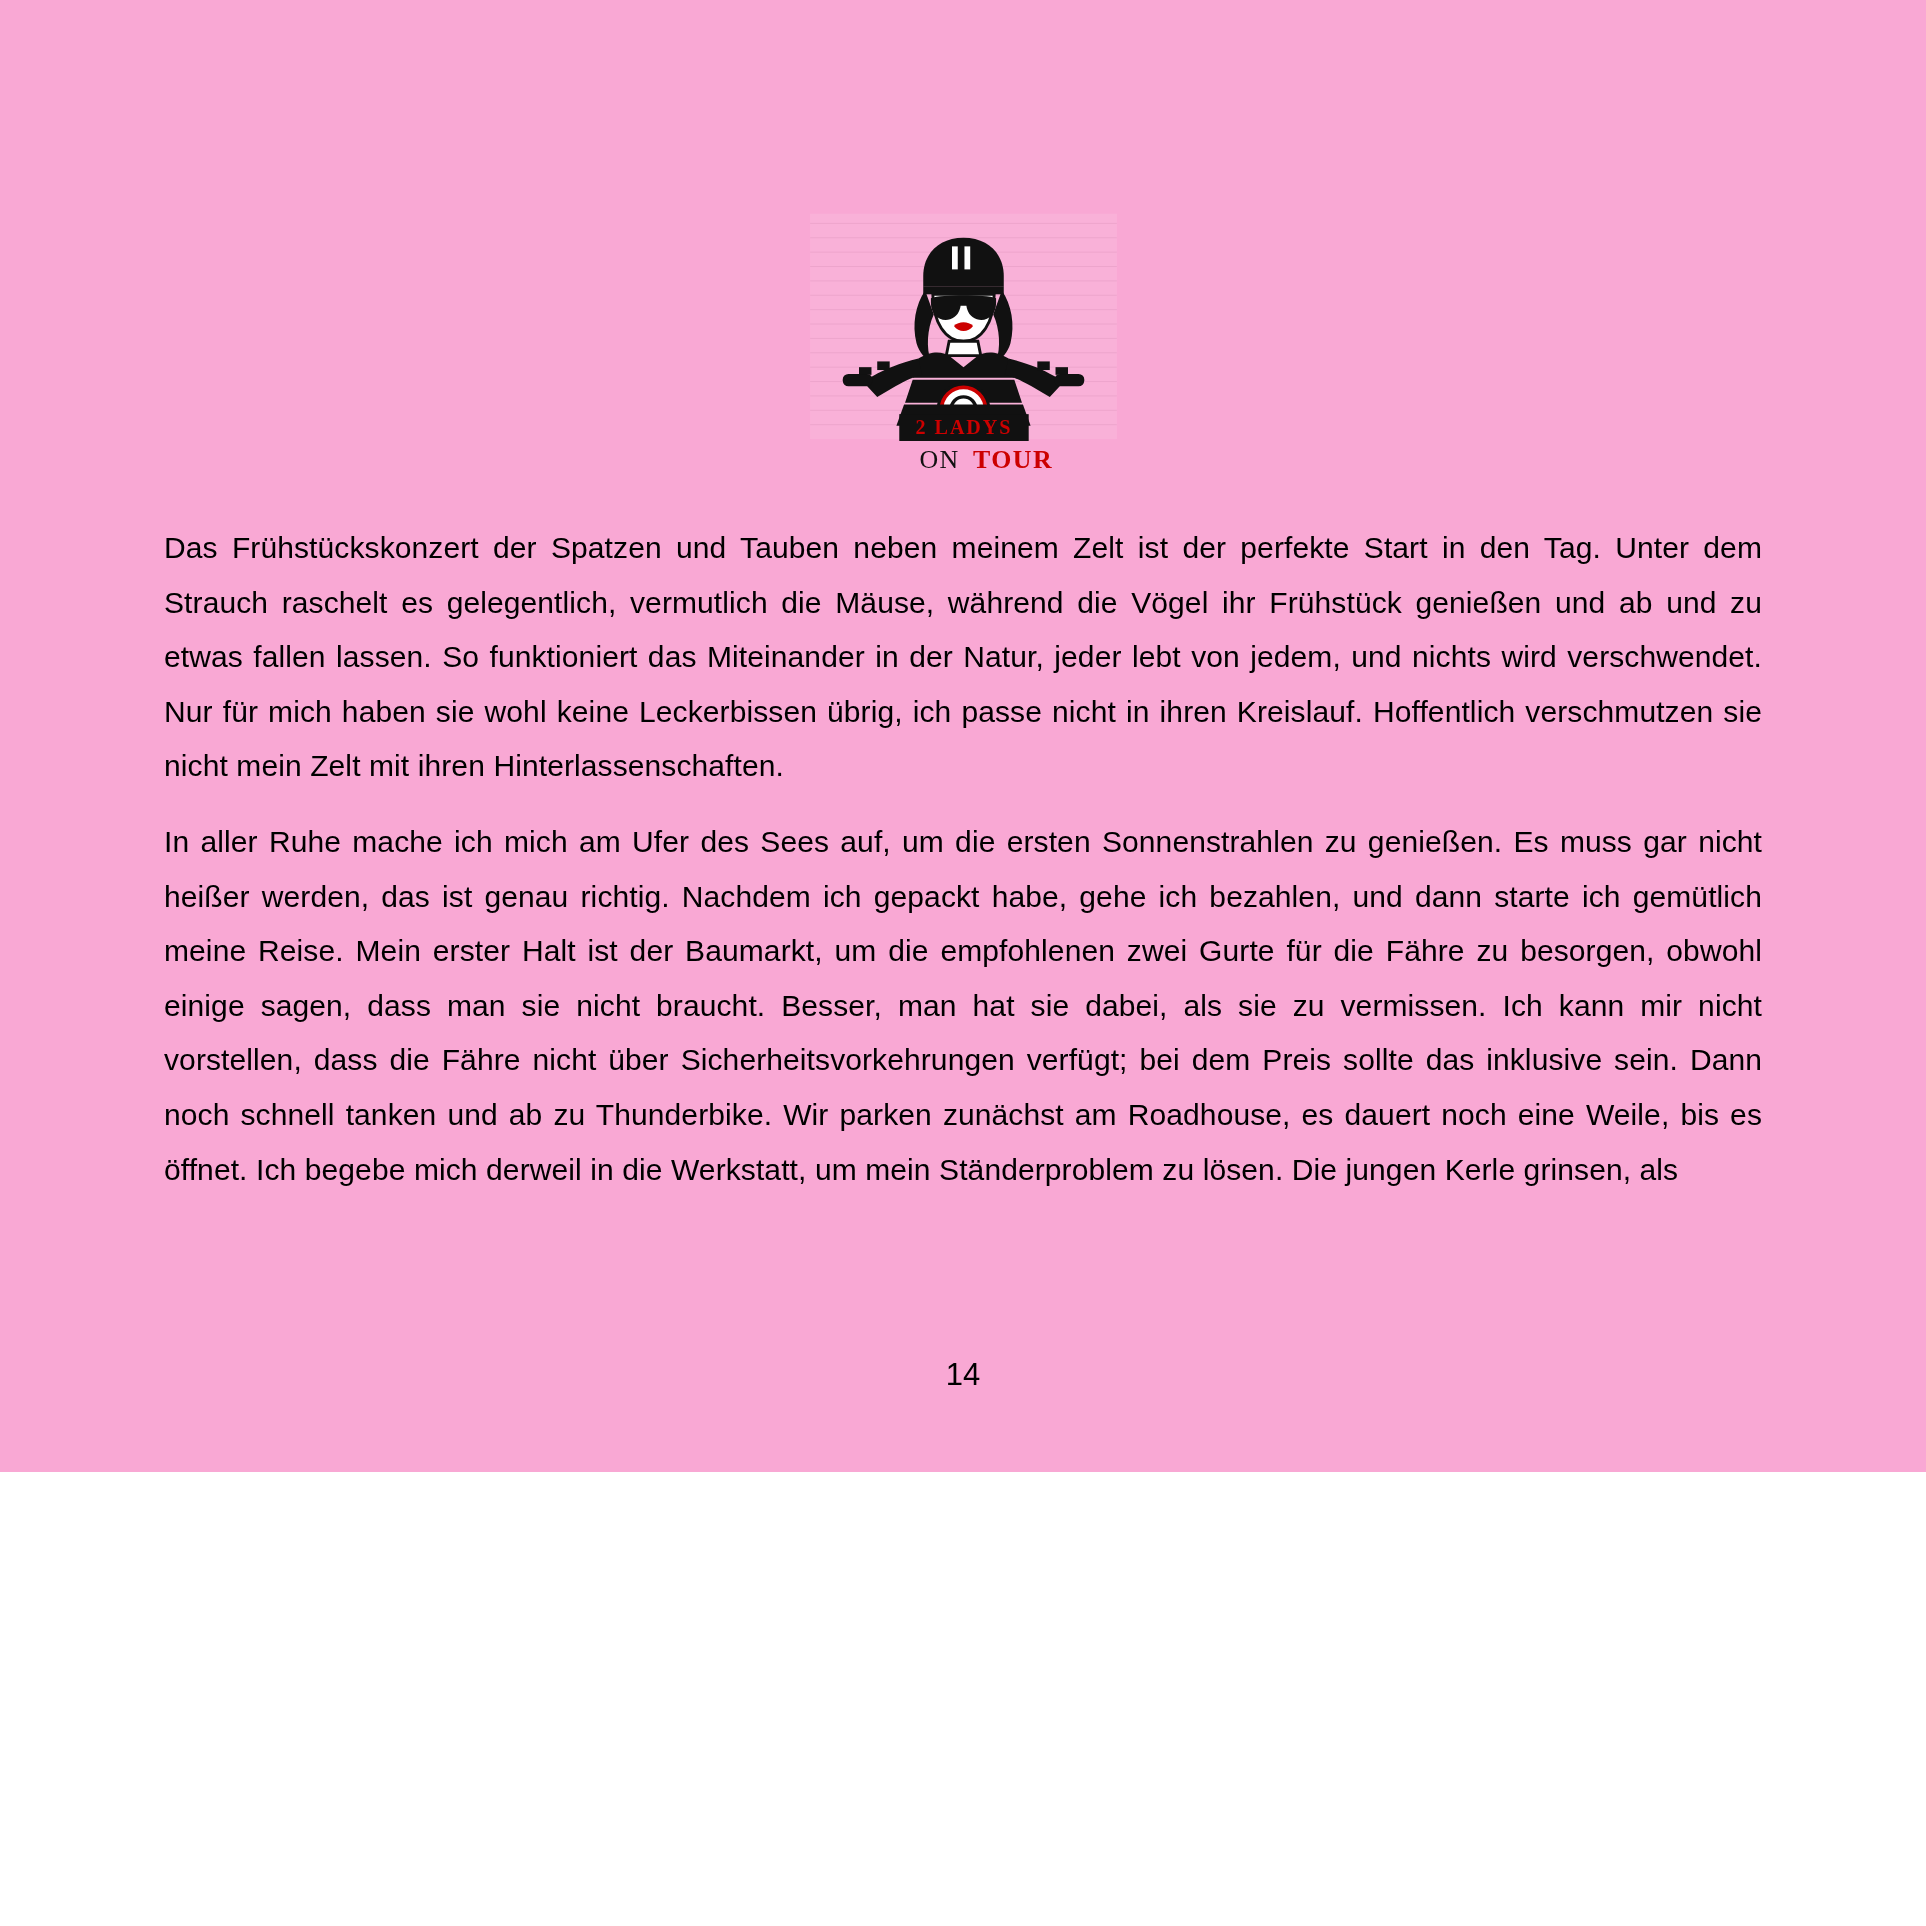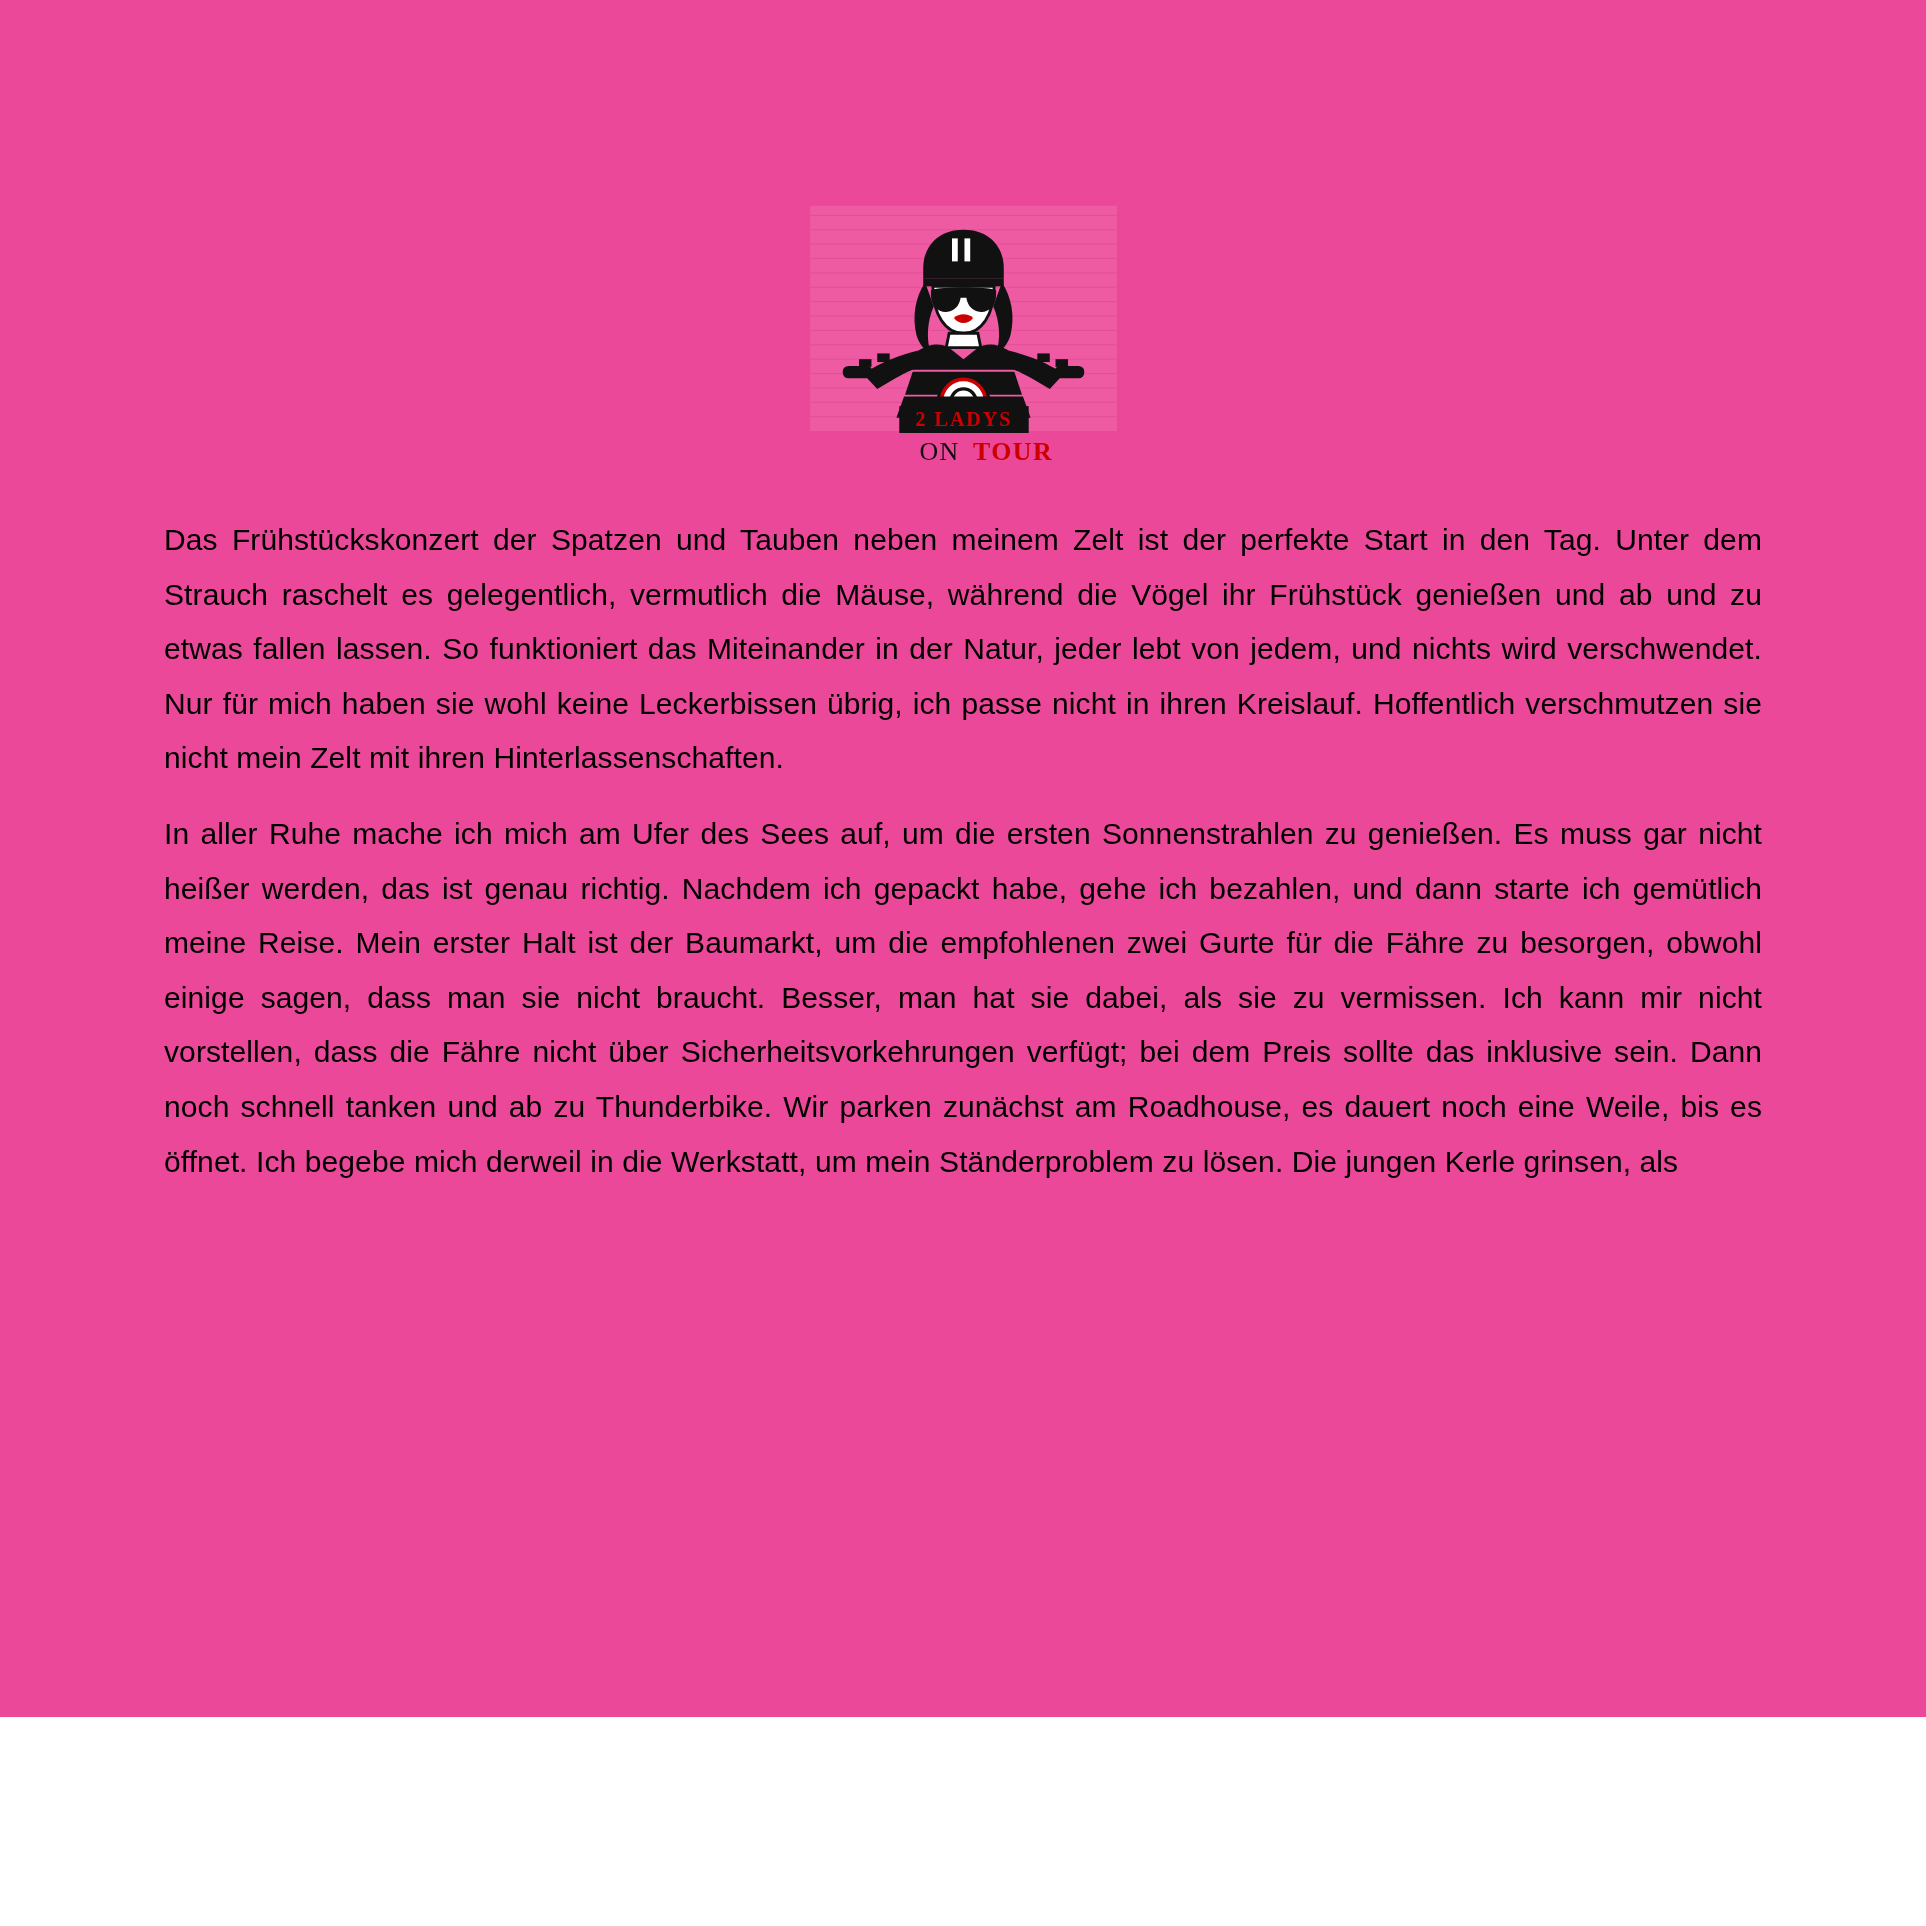--- a/index.html
+++ b/index.html
@@ -9,24 +9,24 @@
   }
   body {
     width: 1926px;
     height: 1926px;
     font-family: "Liberation Serif", serif;
     overflow: hidden;
   }
   .page {
     position: relative;
     width: 1926px;
-    height: 1717px;
+    height: 1472px;
     box-sizing: border-box;
-    padding: 0;
-    background: #ec4899;
+    padding: 8px;
+    background: #f9a8d4;
   }
 
   
   .logo-wrap {
     width: 100%;
     display: flex;
     justify-content: center;
     padding-top: 201px;
   }
   .logo {
@@ -148,14 +148,15 @@
         </g>
       </svg>
     </div>
   </div>
 
   <div class="content">
     <p class="para">Das Frühstückskonzert der Spatzen und Tauben neben meinem Zelt ist der perfekte Start in den Tag. Unter dem Strauch raschelt es gelegentlich, vermutlich die Mäuse, während die Vögel ihr Frühstück genießen und ab und zu etwas fallen lassen. So funktioniert das Miteinander in der Natur, jeder lebt von jedem, und nichts wird verschwendet. Nur für mich haben sie wohl keine Leckerbissen übrig, ich passe nicht in ihren Kreislauf. Hoffentlich verschmutzen sie nicht mein Zelt mit ihren Hinterlassenschaften.</p>
     <p class="para">In aller Ruhe mache ich mich am Ufer des Sees auf, um die ersten Sonnenstrahlen zu genießen. Es muss gar nicht heißer werden, das ist genau richtig. Nachdem ich gepackt habe, gehe ich bezahlen, und dann starte ich gemütlich meine Reise. Mein erster Halt ist der Baumarkt, um die empfohlenen zwei Gurte für die Fähre zu besorgen, obwohl einige sagen, dass man sie nicht braucht. Besser, man hat sie dabei, als sie zu vermissen. Ich kann mir nicht vorstellen, dass die Fähre nicht über Sicherheitsvorkehrungen verfügt; bei dem Preis sollte das inklusive sein. Dann noch schnell tanken und ab zu Thunderbike. Wir parken zunächst am Roadhouse, es dauert noch eine Weile, bis es öffnet. Ich begebe mich derweil in die Werkstatt, um mein Ständerproblem zu lösen. Die jungen Kerle grinsen, als</p>
   </div>
 
+  <div class="page-number">14</div>
 </div>
 
 
 </body></html>

